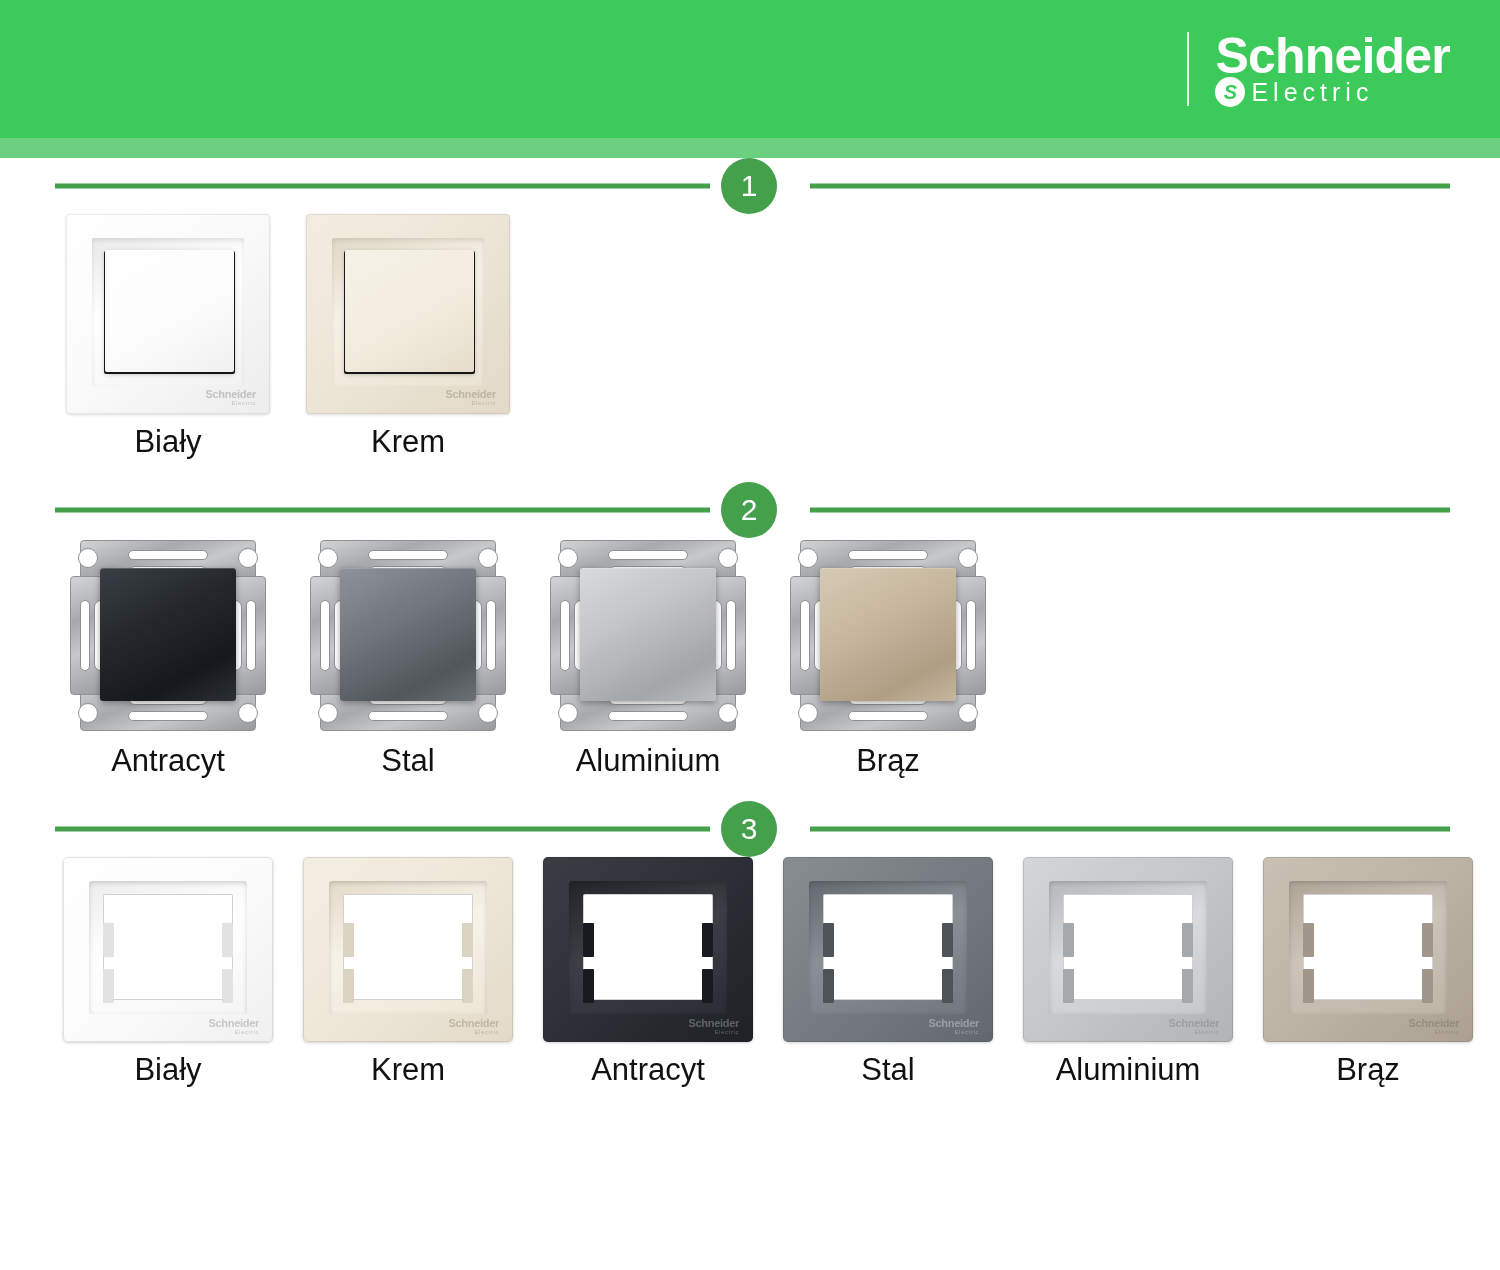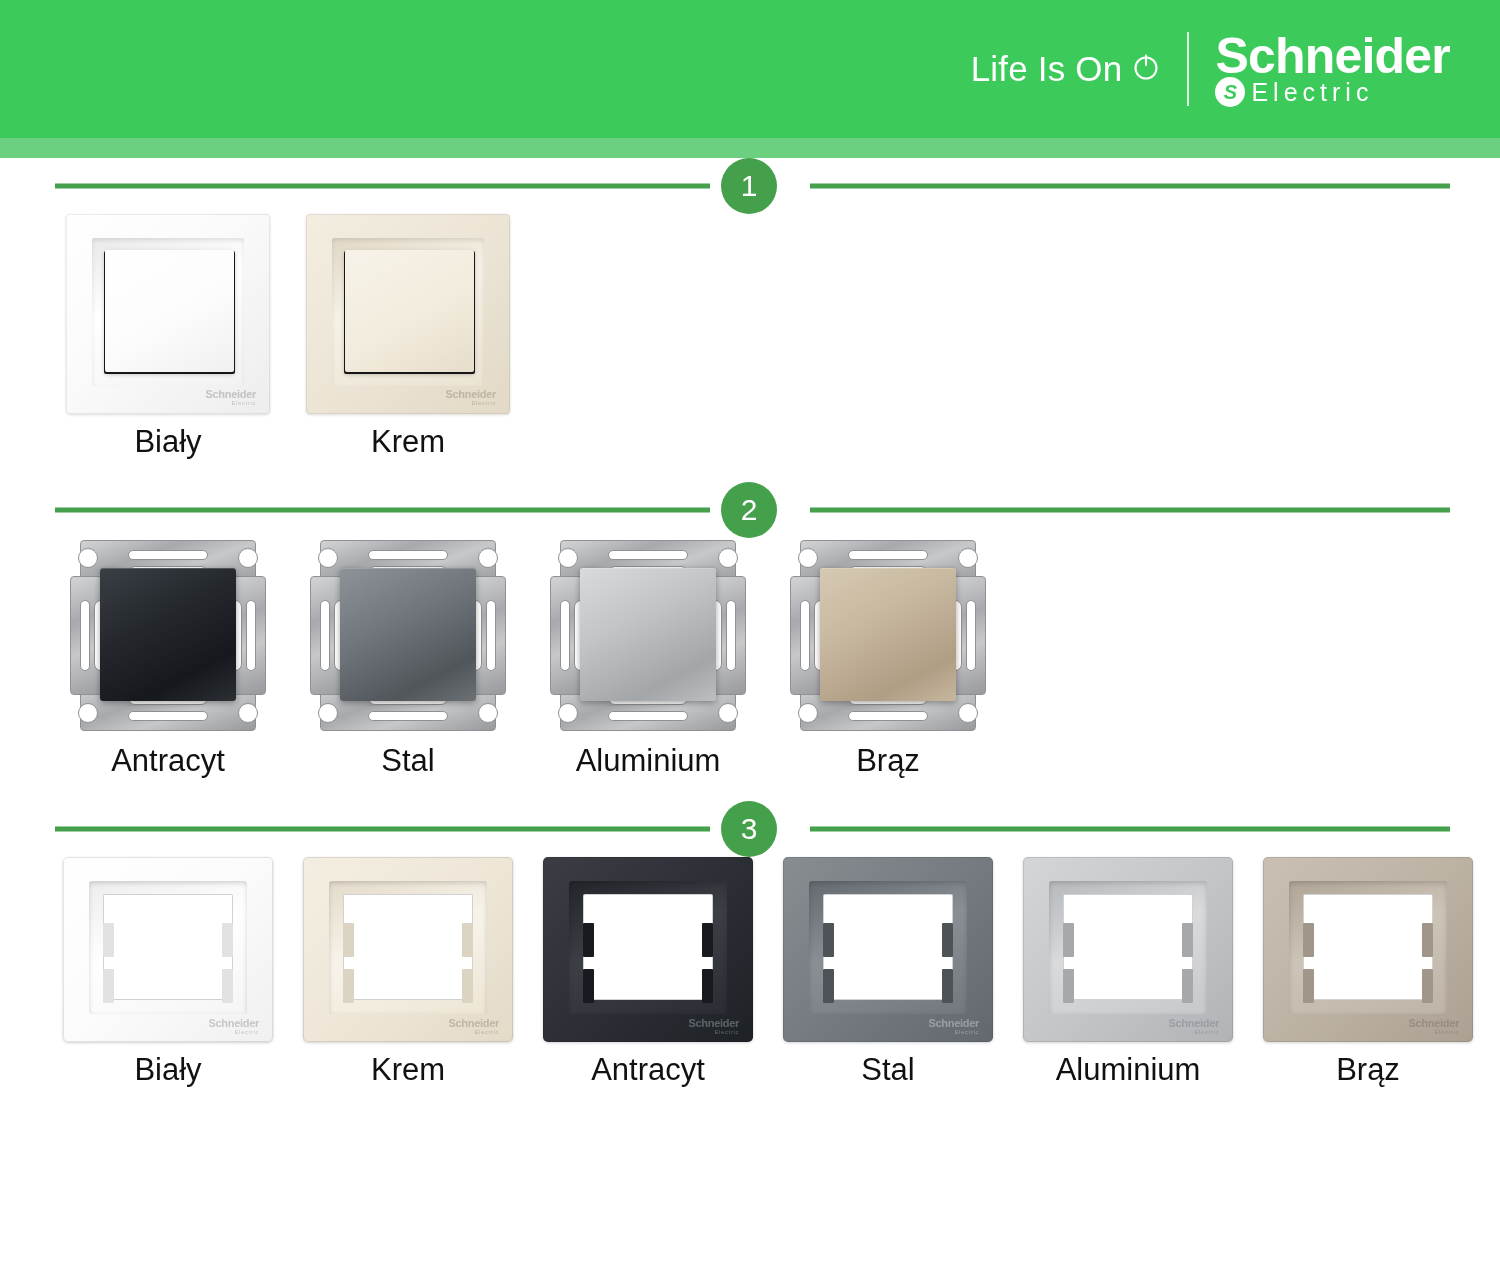--- a/index.html
+++ b/index.html
@@ -245,30 +245,20 @@
   .frame-logo .l2 { font-size: 6px; letter-spacing: 0.6px; }
 
   .spacer-lg { height: 22px; }
   .spacer-sm { height: 14px; }
 </style>
 </head>
 <body>
 
 <div class="header">
   <div class="brand">
-    <div class="life-is-on">
-      <span>Life Is On</span>
-      <span class="power-glyph">
-        <svg width="30" height="30" viewBox="0 0 30 30" aria-hidden="true">
-          <circle cx="15" cy="16" r="10.5" fill="none" stroke="#ffffff" stroke-width="2.1"></circle>
-          <rect x="13.9" y="2.5" width="2.2" height="12" fill="#3CCB5A"></rect>
-          <line x1="15" y1="3.5" x2="15" y2="13" stroke="#ffffff" stroke-width="2.1" stroke-linecap="round"></line>
-        </svg>
-      </span>
-    </div>
     <div class="brand-divider"></div>
     <div class="schneider-lock">
       <div class="schneider-name">Schneider</div>
       <div class="schneider-sub">
         <span class="schneider-mark">S</span>
         <span class="schneider-electric">Electric</span>
       </div>
     </div>
   </div>
 </div>

